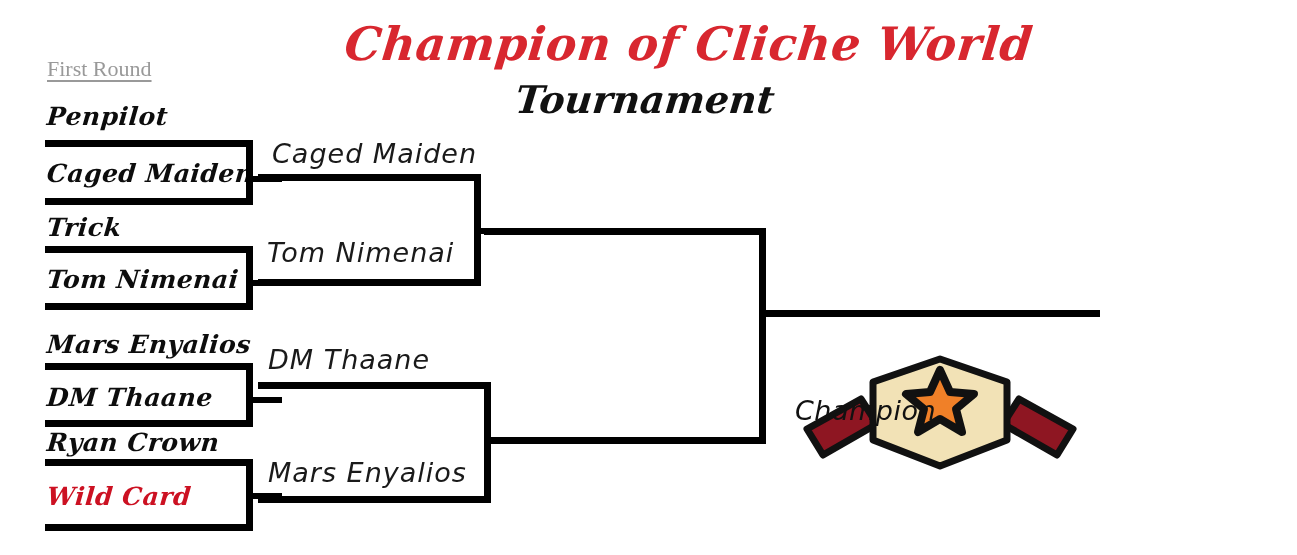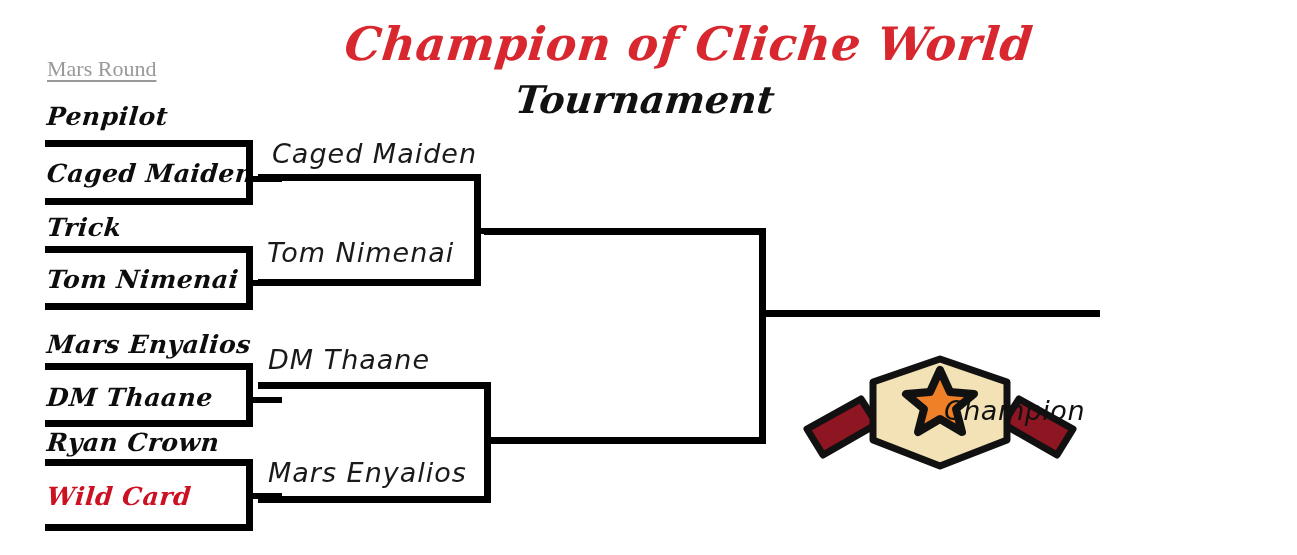--- a/index.html
+++ b/index.html
@@ -114,39 +114,39 @@
     top: 352px;
     width: 290px;
     height: 120px;
   }
   .belt svg { display: block; }
   .belt-text {
     position: absolute;
     left: 0;
     top: 44px;
     width: 290px;
-    text-align: right;
+    text-align: left;
     font-family: "DejaVu Sans", sans-serif;
     font-style: italic;
     font-size: 27px;
     line-height: 30px;
     color: #111111;
     letter-spacing: 0.5px;
     pointer-events: none;
   }
 </style>
 </head>
 <body>
 
 <div id="stage">
 
   <div class="title-main">Champion of Cliche World</div>
   <div class="title-sub">Tournament</div>
 
-  <div class="round-label">Mars Round</div>
+  <div class="round-label">First Round</div>
 
   <div class="name-r1" style="left:47px; top:103px;">Penpilot</div>
   <div class="name-r1" style="left:47px; top:160px;">Caged Maiden</div>
   <div class="hline" style="left:45px; top:140px; width:208px;"></div>
   <div class="hline" style="left:45px; top:198px; width:208px;"></div>
   <div class="vline" style="left:246px; top:140px; height:65px;"></div>
   <div class="stub" style="left:250px; top:176px; width:32px;"></div>
 
   <div class="name-r1" style="left:47px; top:214px;">Trick</div>
   <div class="name-r1" style="left:47px; top:266px;">Tom Nimenai</div>

